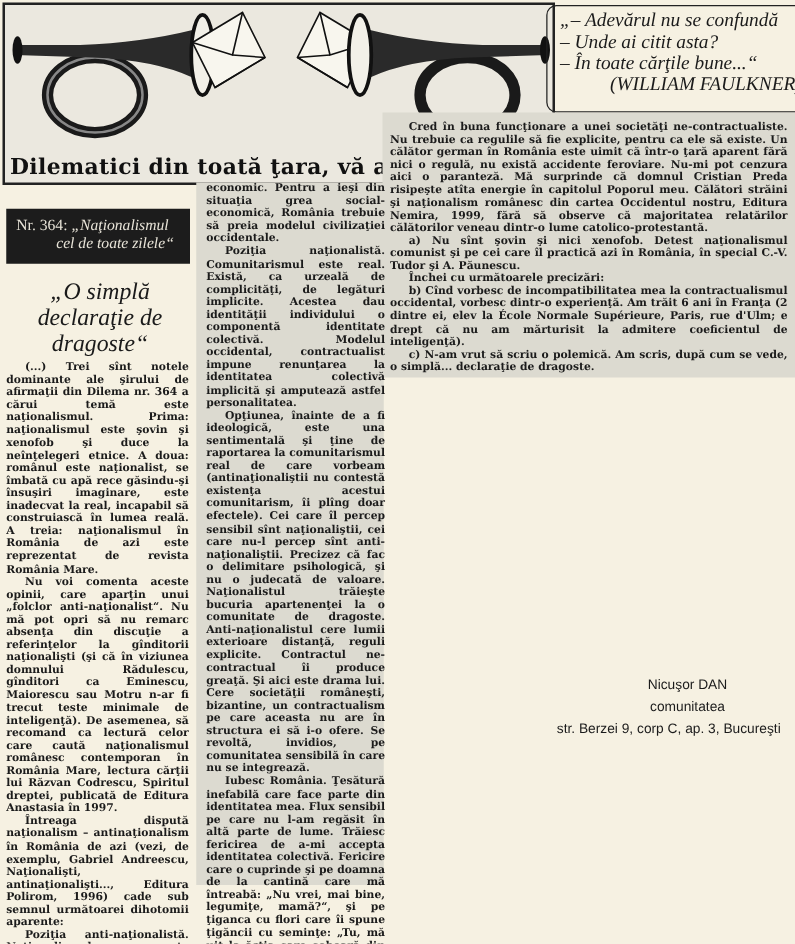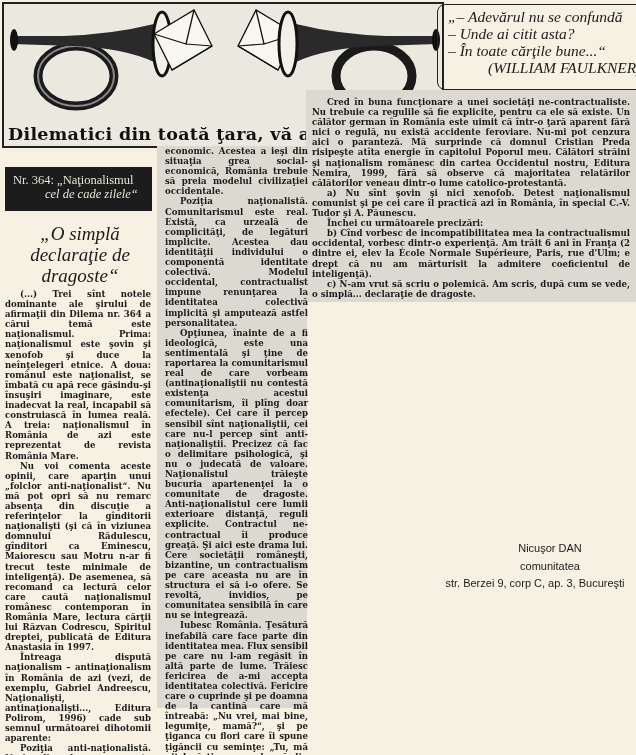--- a/index.html
+++ b/index.html
@@ -50,21 +50,21 @@
   .col3 { left: 310px; top: 96px; width: 154px; }
   .col2bg { position: absolute; left: 157px; top: 146px; width: 150px; height: 562px; background: #dcdad0; }
   .col3bg { position: absolute; left: 306px; top: 90px; width: 330px; height: 212px; background: #dcdad0; }
 
   .tag-box {
     position: absolute; left: 5px; top: 167px; width: 147px; height: 44px;
     background: #1c1c1c; color: #e8e4d8;
     font-family: "Liberation Serif", serif; font-size: 12.5px; line-height: 14px;
     padding: 6px 0 0 8px; box-sizing: border-box;
   }
-  .tag-box .it { }
+  .tag-box .it { font-style: italic; }
   .tag-box .l2 { padding-left: 32px; font-style: italic; }
 
   .headline {
     position: absolute; left: 5px; top: 223px; width: 150px;
     font-family: "Liberation Serif", serif; font-style: italic;
     font-size: 19px; line-height: 21px; color: #1a1a1a; text-align: center;
   }
 
   .sign {
     position: absolute; left: 470px; width: 160px; text-align: center;
@@ -114,34 +114,34 @@
     <div>– Unde ai citit asta?</div>
     <div>– În toate cărţile bune...“</div>
     <div class="author">(WILLIAM FAULKNER)</div>
   </div>
 
   <div class="col2bg"></div>
   <div class="col3bg"></div>
 
   <div class="tag-box">
     <div><span>Nr. 364:</span> <span class="it">„Naţionalismul</span></div>
-    <div class="l2">cel de cade zilele“</div>
+    <div class="l2">cel de toate zilele“</div>
   </div>
 
   <div class="headline">„O simplă declaraţie de dragoste“</div>
 
   <div class="col col1">
     <p>(...) Trei sînt notele dominante ale şirului de afirmaţii din Dilema nr. 364 a cărui temă este naţionalismul. Prima: naţionalismul este şovin şi xenofob şi duce la neînţelegeri etnice. A doua: românul este naţionalist, se îmbată cu apă rece găsindu-şi însuşiri imaginare, este inadecvat la real, incapabil să construiască în lumea reală. A treia: naţionalismul în România de azi este reprezentat de revista România Mare.</p>
     <p>Nu voi comenta aceste opinii, care aparţin unui „folclor anti-naţionalist“. Nu mă pot opri să nu remarc absenţa din discuţie a referinţelor la gînditorii naţionalişti (şi că în viziunea domnului Rădulescu, gînditori ca Eminescu, Maiorescu sau Motru n-ar fi trecut teste minimale de inteligenţă). De asemenea, să recomand ca lectură celor care caută naţionalismul românesc contemporan în România Mare, lectura cărţii lui Răzvan Codrescu, Spiritul dreptei, publicată de Editura Anastasia în 1997.</p>
     <p>Întreaga dispută naţionalism – antinaţionalism în România de azi (vezi, de exemplu, Gabriel Andreescu, Naţionalişti, antinaţionalişti..., Editura Polirom, 1996) cade sub semnul următoarei dihotomii aparente:</p>
     <p>Poziţia anti-naţionalistă. Naţionalismul este comunitarist. Comunitarismul împiedică desfăşurarea personalităţii complexe a individului. În plus, necontrolat de reguli explicite, nu este eficace în planul social-</p>
   </div>
 
   <div class="col col2">
-    <p class="noindent">economic. Acestea a ieşi din situaţia grea social-economică, România trebuie să preia modelul civilizaţiei occidentale.</p>
+    <p class="noindent">economic. Pentru a ieşi din situaţia grea social-economică, România trebuie să preia modelul civilizaţiei occidentale.</p>
     <p>Poziţia naţionalistă. Comunitarismul este real. Există, ca urzeală de complicităţi, de legături implicite. Acestea dau identităţii individului o componentă identitate colectivă. Modelul occidental, contractualist impune renunţarea la identitatea colectivă implicită şi amputează astfel personalitatea.</p>
     <p>Opţiunea, înainte de a fi ideologică, este una sentimentală şi ţine de raportarea la comunitarismul real de care vorbeam (antinaţionaliştii nu contestă existenţa acestui comunitarism, îi plîng doar efectele). Cei care îl percep sensibil sînt naţionaliştii, cei care nu-l percep sînt anti-naţionaliştii. Precizez că fac o delimitare psihologică, şi nu o judecată de valoare. Naţionalistul trăieşte bucuria apartenenţei la o comunitate de dragoste. Anti-naţionalistul cere lumii exterioare distanţă, reguli explicite. Contractul ne-contractual îi produce greaţă. Şi aici este drama lui. Cere societăţii româneşti, bizantine, un contractualism pe care aceasta nu are în structura ei să i-o ofere. Se revoltă, invidios, pe comunitatea sensibilă în care nu se integrează.</p>
     <p>Iubesc România. Ţesătură inefabilă care face parte din identitatea mea. Flux sensibil pe care nu l-am regăsit în altă parte de lume. Trăiesc fericirea de a-mi accepta identitatea colectivă. Fericire care o cuprinde şi pe doamna de la cantină care mă întreabă: „Nu vrei, mai bine, legumiţe, mamă?“, şi pe ţiganca cu flori care îi spune ţigăncii cu seminţe: „Tu, mă uit la ăştia care coboară din tramvai. Au unii nişte mutre...“, şi pe domnul pe care îl întreb de un notar şi îmi răspunde „Să-i ia dracu' pe toţi. Nu ştiu“. Fiecare din aceste replici există şi în mine, undeva. Iubesc complicitatea şi îmi place să fac cu ochiul. Recunosc acest limbaj în mine şi mă bucur. Iubesc Grozăveştiul, chiar cu gîndaci, pentru că am trăit în el nu doar prima dragoste, ci şi o solidaritate umană extraordinară.</p>
   </div>
 
   <div class="col col3" style="left:312px; width:318px; top:97px;">
     <p>Cred în buna funcţionare a unei societăţi ne-contractualiste. Nu trebuie ca regulile să fie explicite, pentru ca ele să existe. Un călător german în România este uimit că într-o ţară aparent fără nici o regulă, nu există accidente feroviare. Nu-mi pot cenzura aici o paranteză. Mă surprinde că domnul Cristian Preda risipeşte atîta energie în capitolul Poporul meu. Călători străini şi naţionalism românesc din cartea Occidentul nostru, Editura Nemira, 1999, fără să observe că majoritatea relatărilor călătorilor veneau dintr-o lume catolico-protestantă.</p>
     <p>a) Nu sînt şovin şi nici xenofob. Detest naţionalismul comunist şi pe cei care îl practică azi în România, în special C.-V. Tudor şi A. Păunescu.</p>
     <p>Închei cu următoarele precizări:</p>
     <p>b) Cînd vorbesc de incompatibilitatea mea la contractualismul occidental, vorbesc dintr-o experienţă. Am trăit 6 ani în Franţa (2 dintre ei, elev la École Normale Supérieure, Paris, rue d'Ulm; e drept că nu am mărturisit la admitere coeficientul de inteligenţă).</p>

